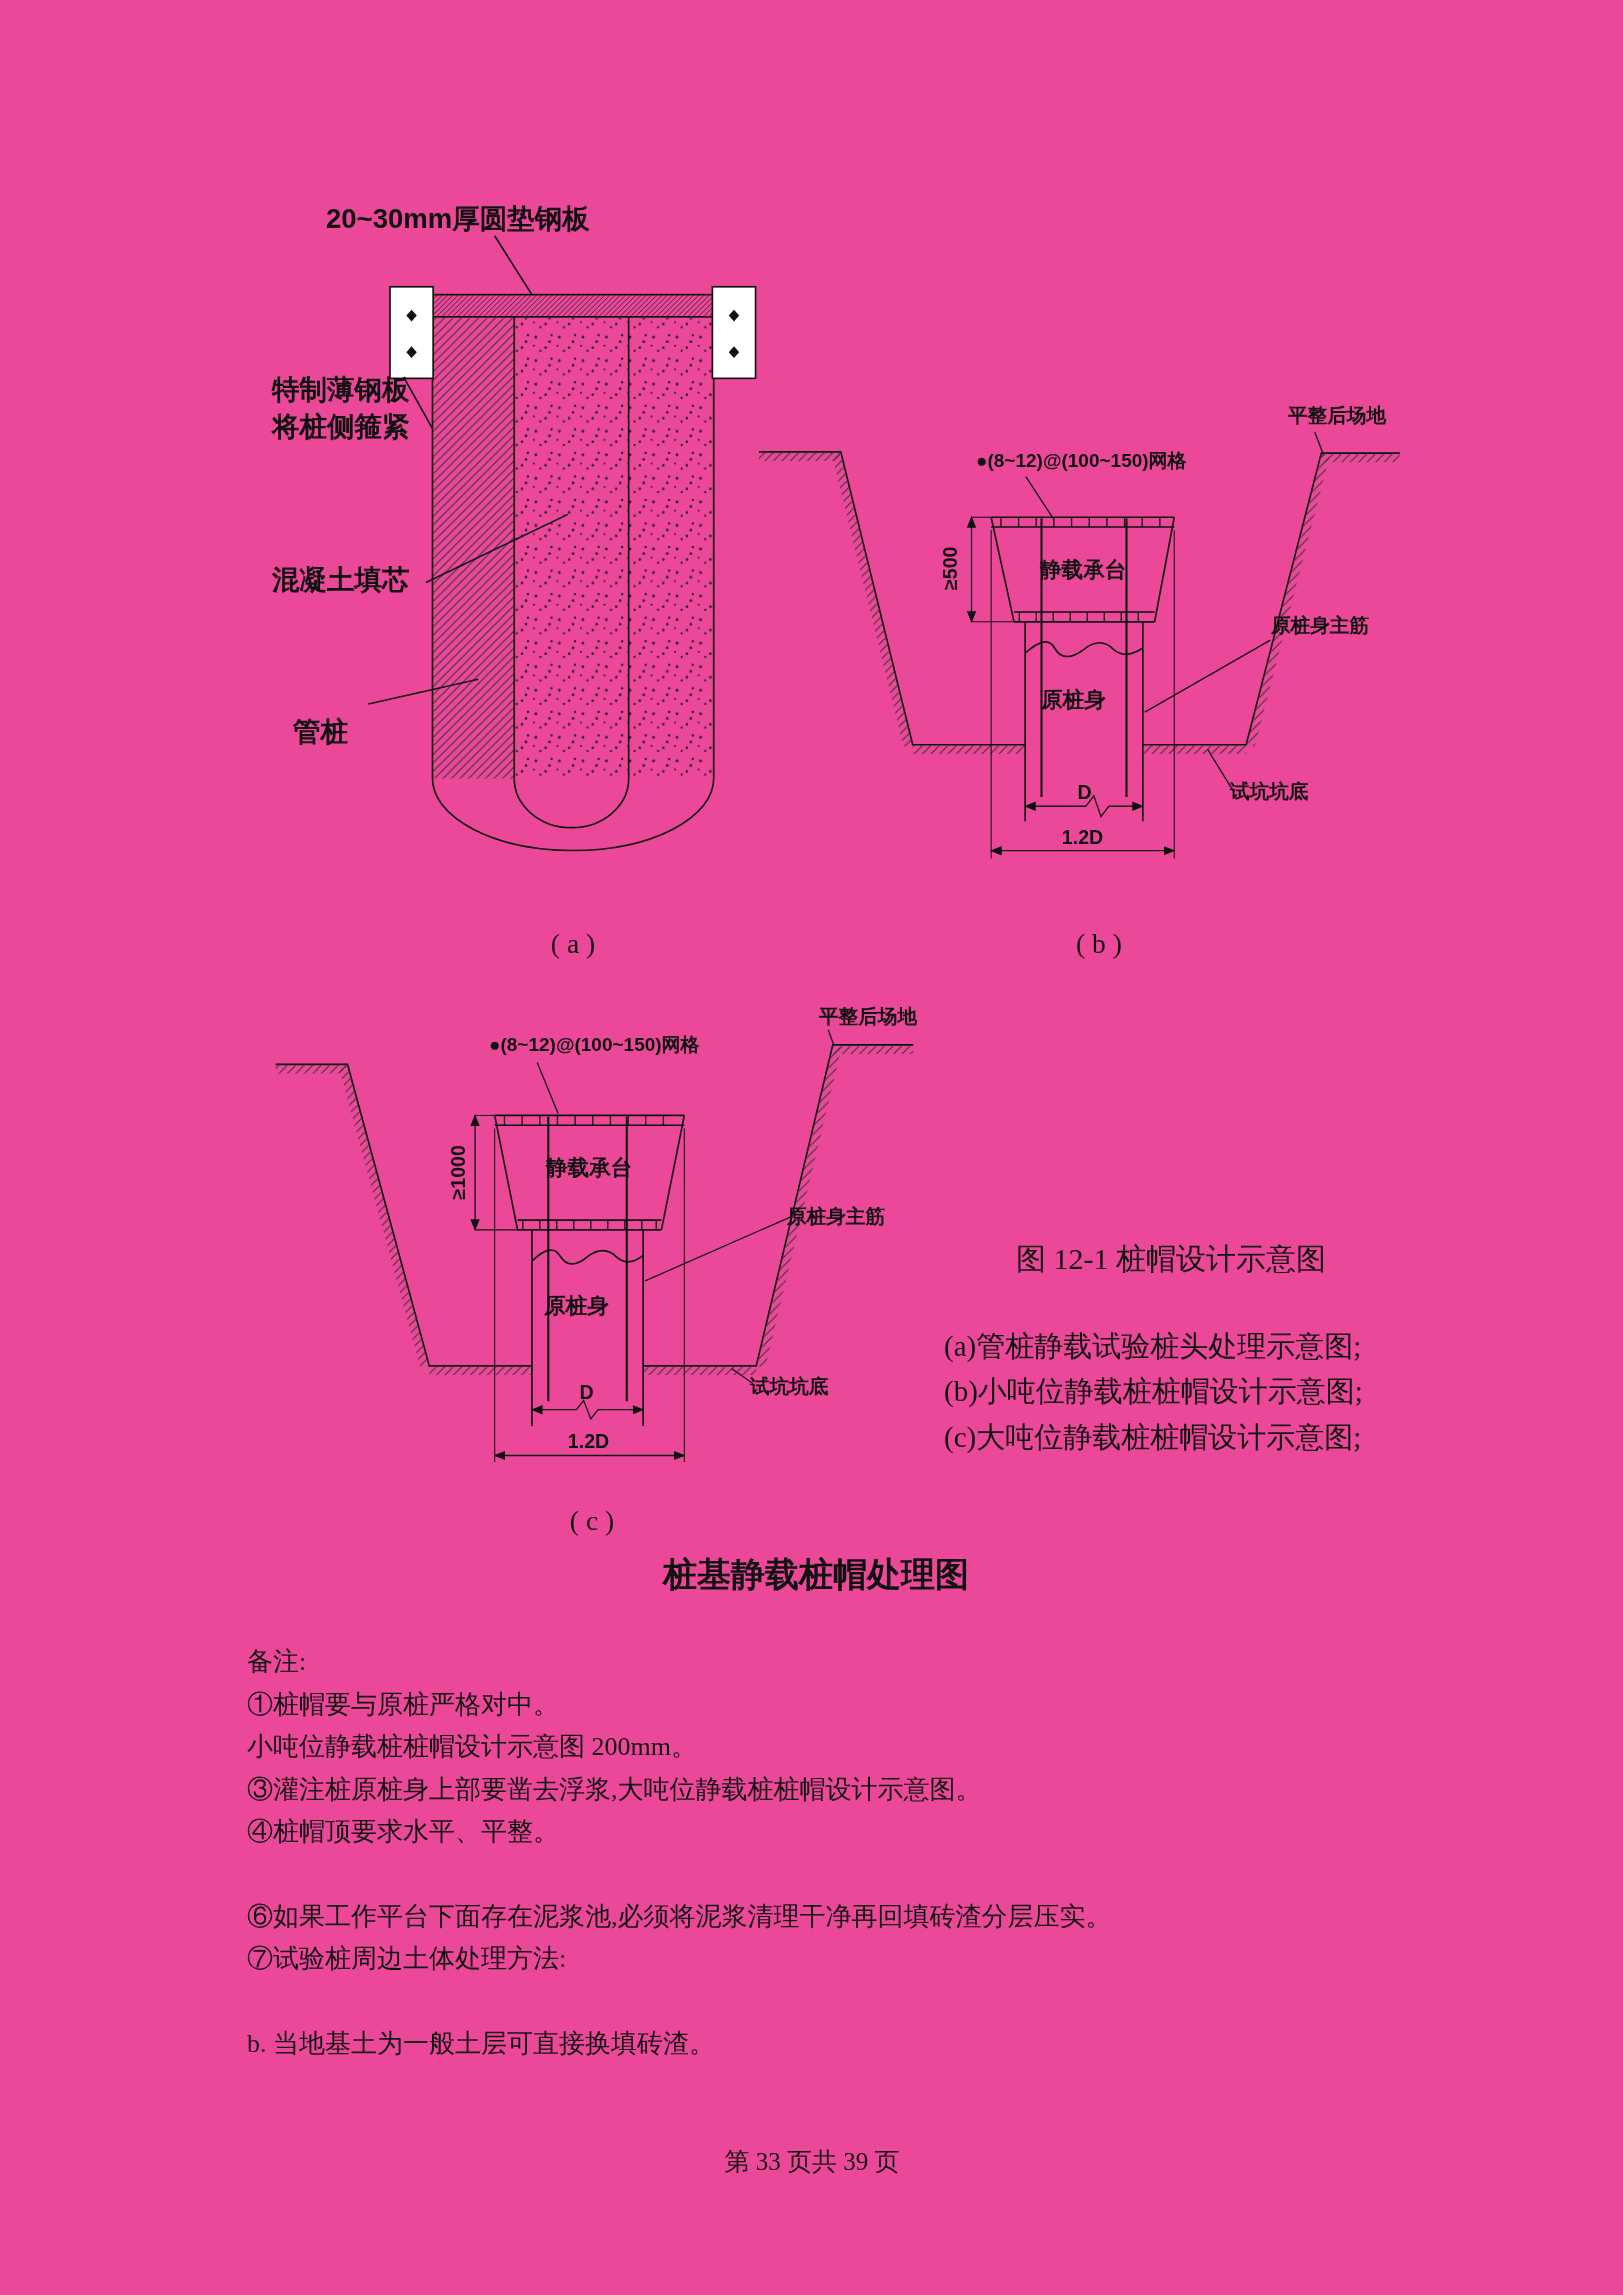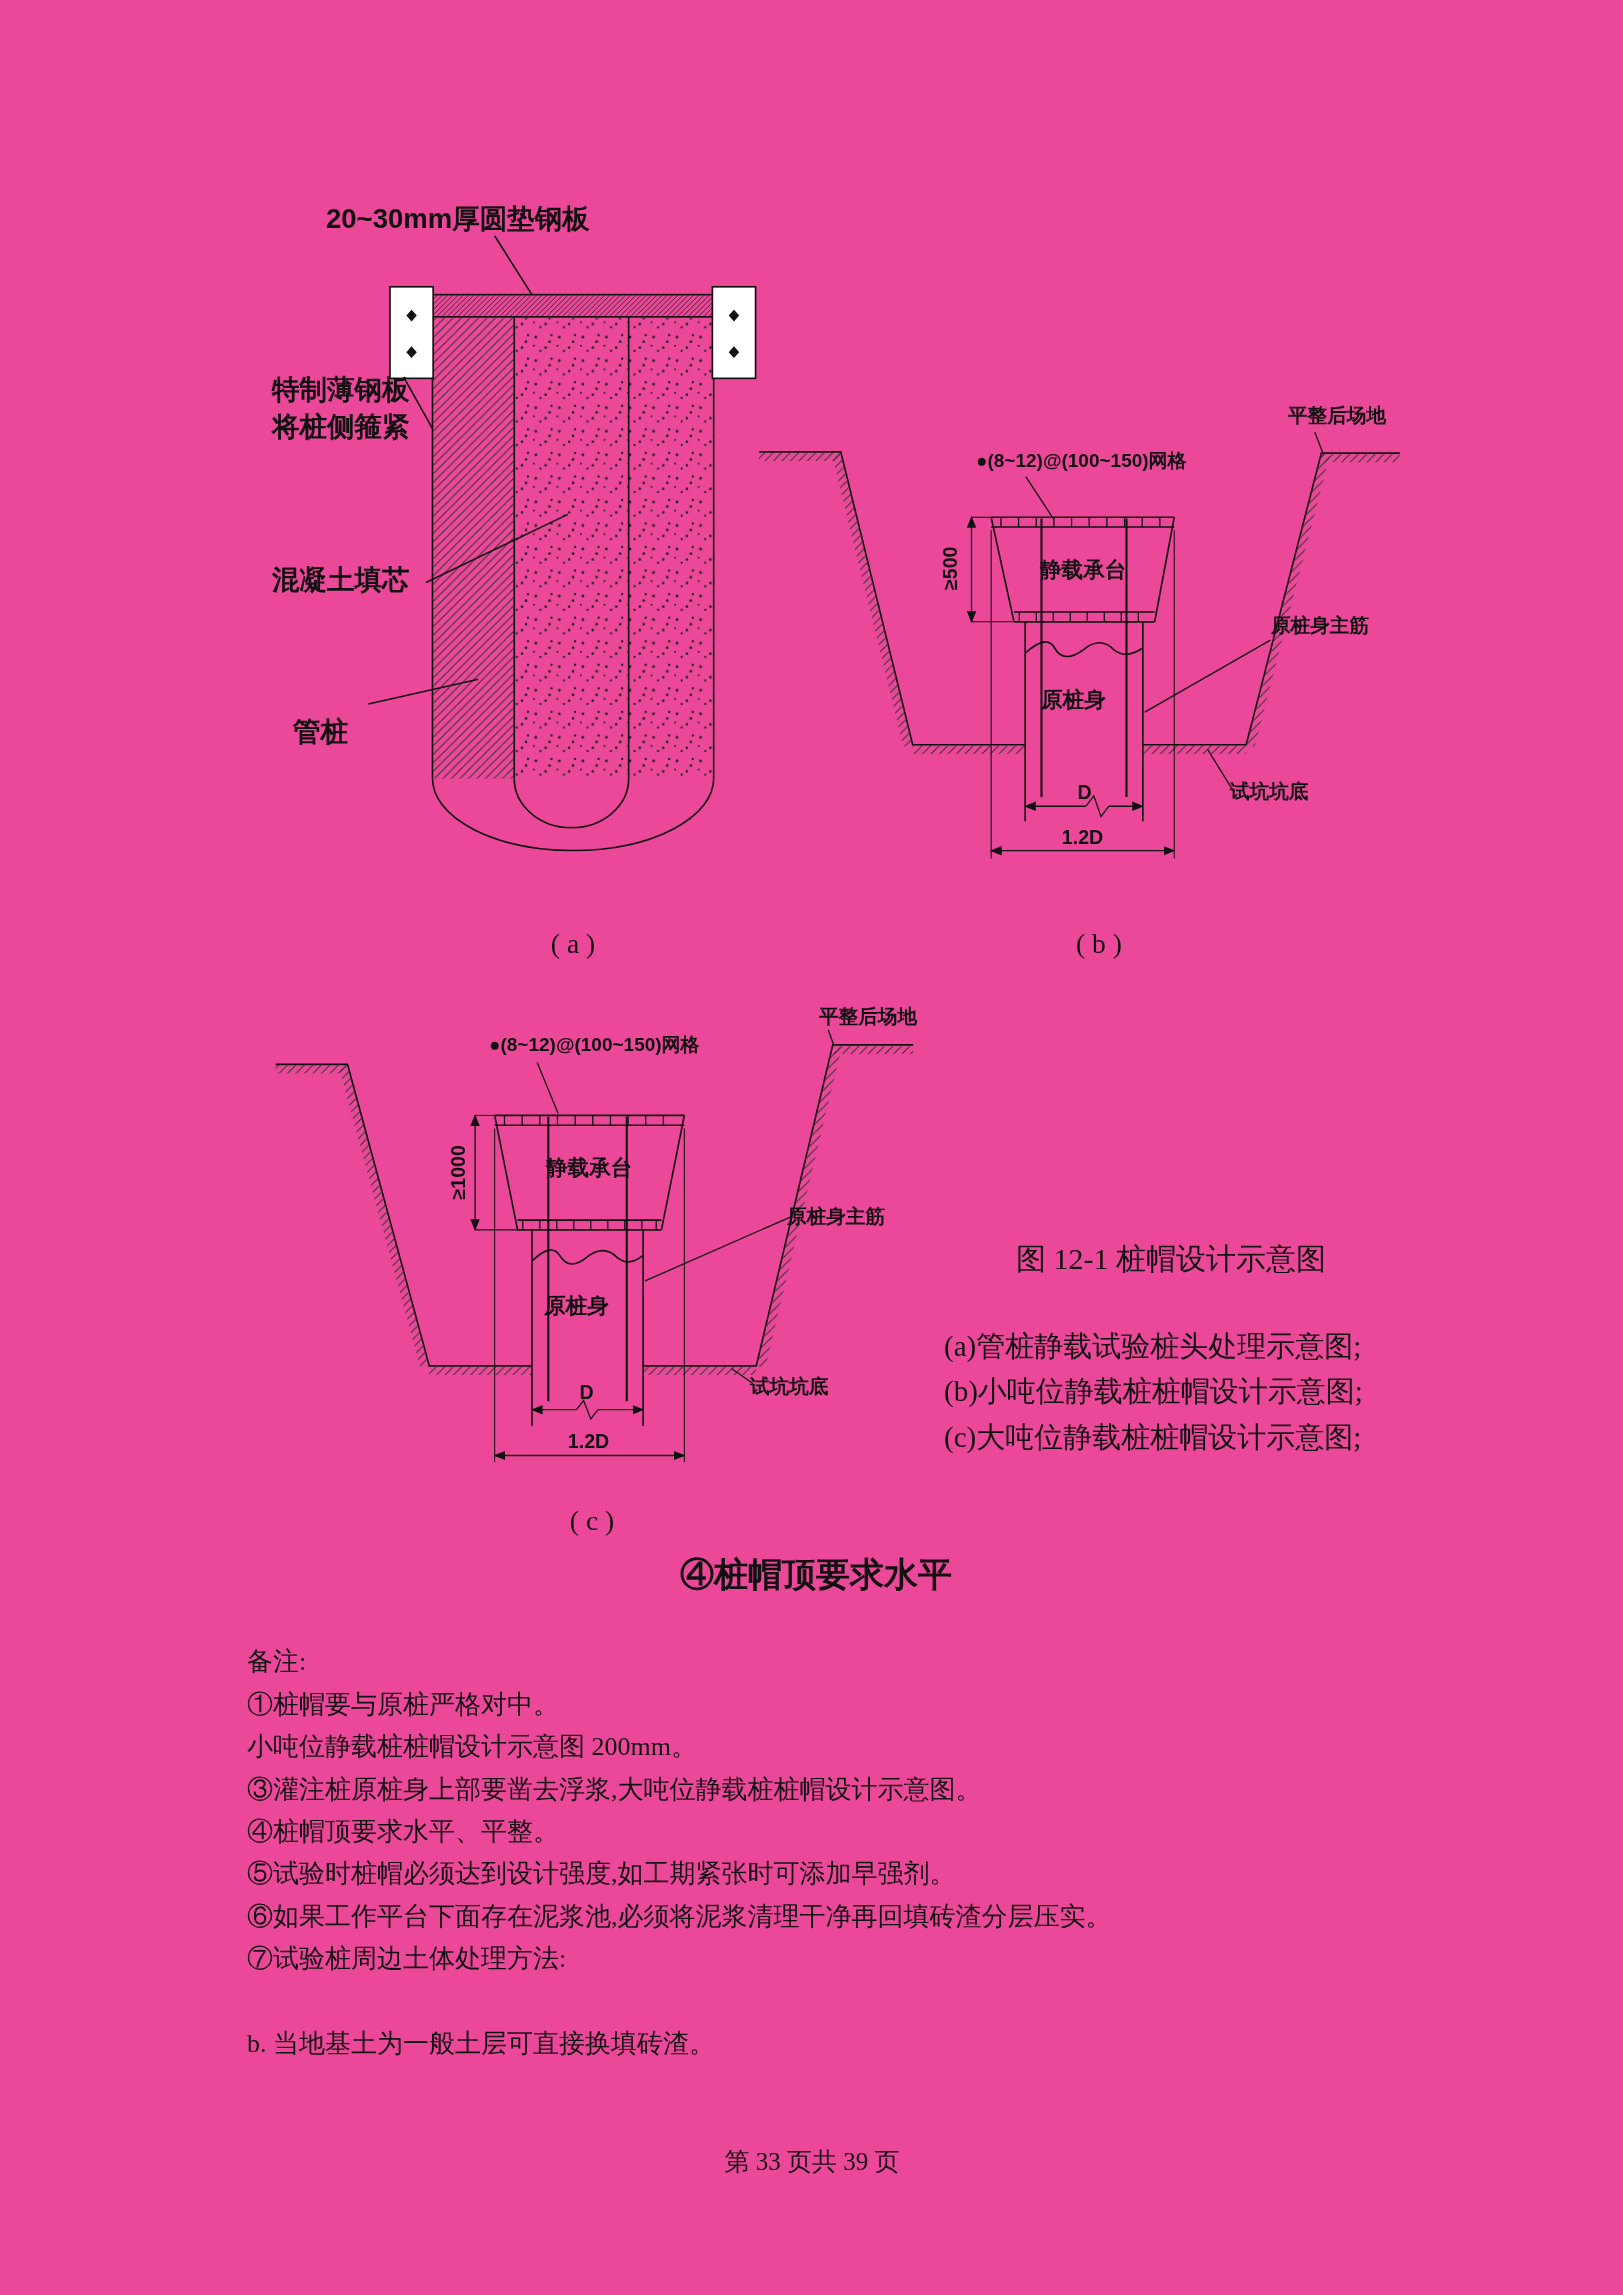--- a/index.html
+++ b/index.html
@@ -233,28 +233,27 @@
   <div class="lbl b f30 sans" style="left:750px;top:1375px">试坑坑底</div>
   <div class="lbl b f30 sans ctr" style="left:567px;top:1381px;width:39px">D</div>
   <div class="lbl b f30 sans ctr" style="left:556px;top:1430px;width:65px">1.2D</div>
   <div class="lbl f42 serif ctr" style="left:533px;top:1505px;width:118px">( c )</div>
 
   <div class="lbl f46 serif" style="left:1016px;top:1242px">图 12-1  桩帽设计示意图</div>
   <div class="lbl f44 serif" style="left:944px;top:1330px">(a)管桩静载试验桩头处理示意图;</div>
   <div class="lbl f44 serif" style="left:944px;top:1375px">(b)小吨位静载桩桩帽设计示意图;</div>
   <div class="lbl f44 serif" style="left:944px;top:1421px">(c)大吨位静载桩桩帽设计示意图;</div>
 
-  <div class="lbl b f52 serif ctr" style="left:574px;top:1555px;width:484px">④桩帽顶要求水平</div>
+  <div class="lbl b f52 serif ctr" style="left:574px;top:1555px;width:484px">桩基静载桩帽处理图</div>
 
   <div class="note serif" style="top:1644px">备注:</div>
   <div class="note serif" style="top:1687px">①桩帽要与原桩严格对中。</div>
   <div class="note serif" style="top:1729px">小吨位静载桩桩帽设计示意图 200mm。</div>
   <div class="note serif" style="top:1772px">③灌注桩原桩身上部要凿去浮浆,大吨位静载桩桩帽设计示意图。</div>
   <div class="note serif" style="top:1814px">④桩帽顶要求水平、平整。</div>
-  <div class="note serif" style="top:1856px">⑤试验时桩帽必须达到设计强度,如工期紧张时可添加早强剂。</div>
   <div class="note serif" style="top:1899px">⑥如果工作平台下面存在泥浆池,必须将泥浆清理干净再回填砖渣分层压实。</div>
   <div class="note serif" style="top:1941px">⑦试验桩周边土体处理方法:</div>
   <div class="note serif" style="top:2026px">b. 当地基土为一般土层可直接换填砖渣。</div>
 
   <div class="lbl f38 serif ctr" style="left:681px;top:2148px;width:262px">第 33 页共 39 页</div>
 
 </div>
 
 
 </body></html>

